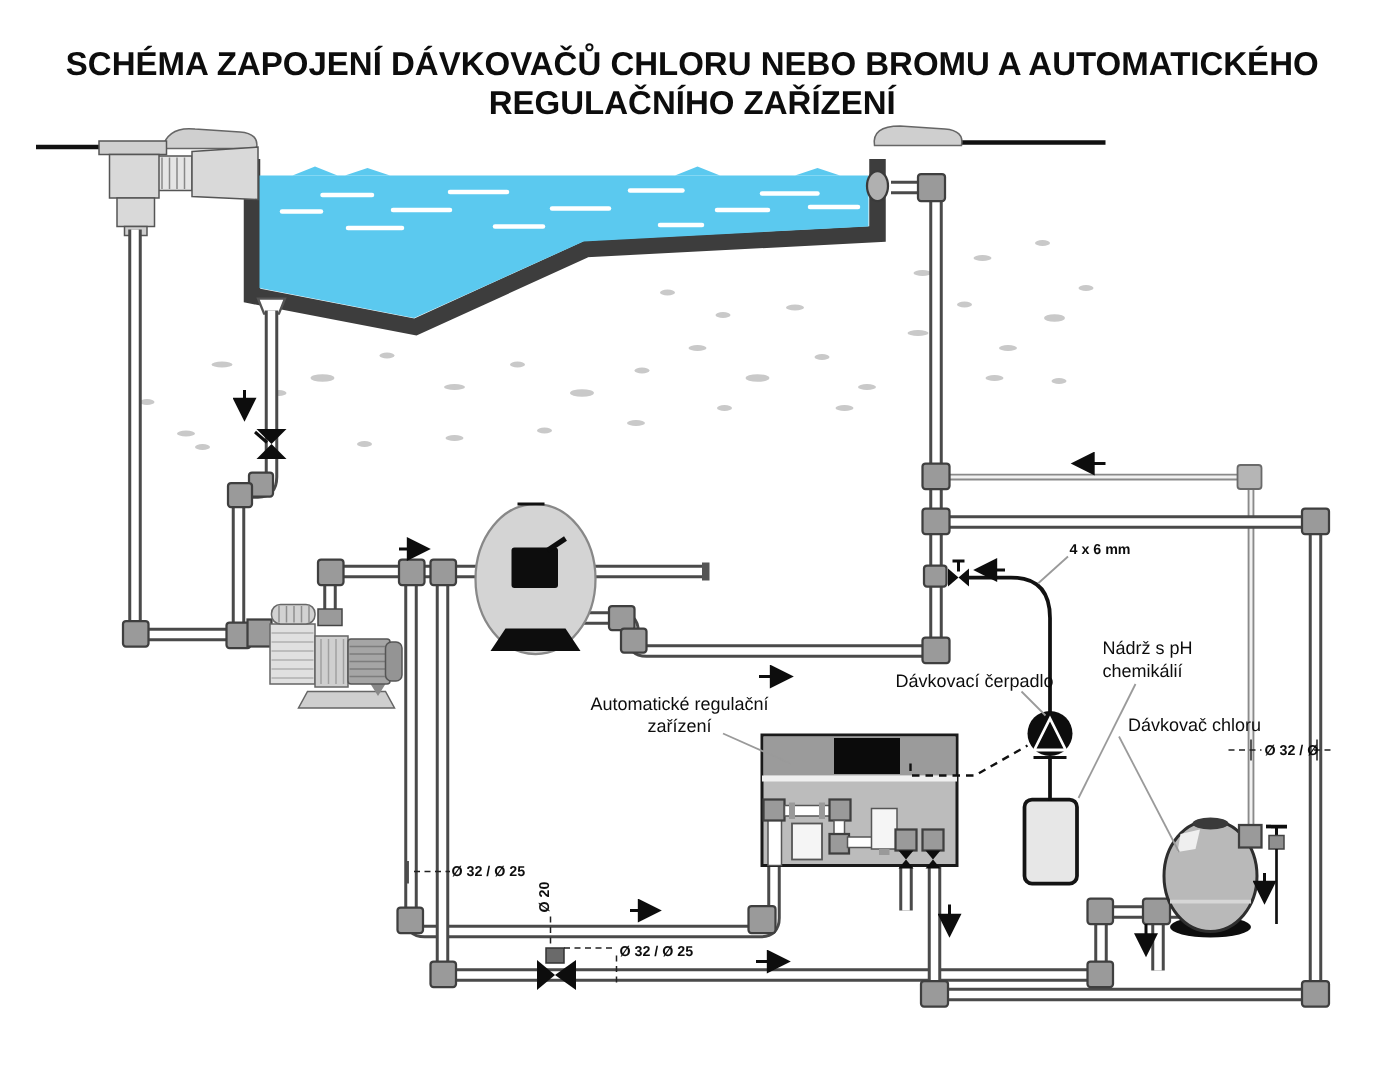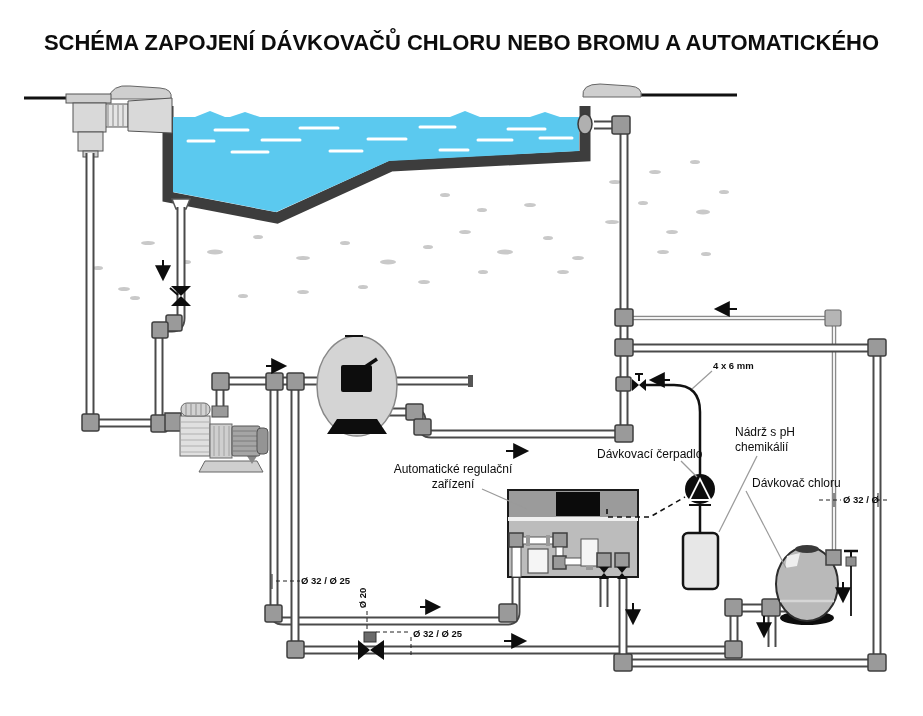--- a/index.html
+++ b/index.html
@@ -22,20 +22,21 @@
   .arrow{stroke:#0d0d0d;stroke-width:2;fill:none;}
   .speck{fill:#c9c9c9;}
   .wdash{stroke:#fff;stroke-width:3;stroke-linecap:round;}
 </style>
 </head>
 <body>
 
 <div id="stage">
   <div class="title">
     <div>SCHÉMA ZAPOJENÍ DÁVKOVAČŮ CHLORU NEBO BROMU A AUTOMATICKÉHO</div>
+    <div>REGULAČNÍHO ZAŘÍZENÍ</div>
   </div>
 
   <svg width="923" height="716" viewBox="0 0 923 716">
     <defs>
       <marker id="ah" viewBox="0 0 10 10" refX="8" refY="5" markerWidth="9" markerHeight="8" orient="auto-start-reverse">
         <path d="M0,0 L10,5 L0,10 Z" fill="#0d0d0d"></path>
       </marker>
       <path id="p-skim" d="M 90,153 L 90,414 Q 90,423 99,423 L 170,423"></path>
       <path id="p-drain" d="M 181,207 L 181,318 Q 181,328 172,328 L 168,328 Q 159,328 159,337 L 159,423"></path>
       <path id="p-pumpout" d="M 220,414 L 220,390 Q 220,381 229,381 L 470,381"></path>

